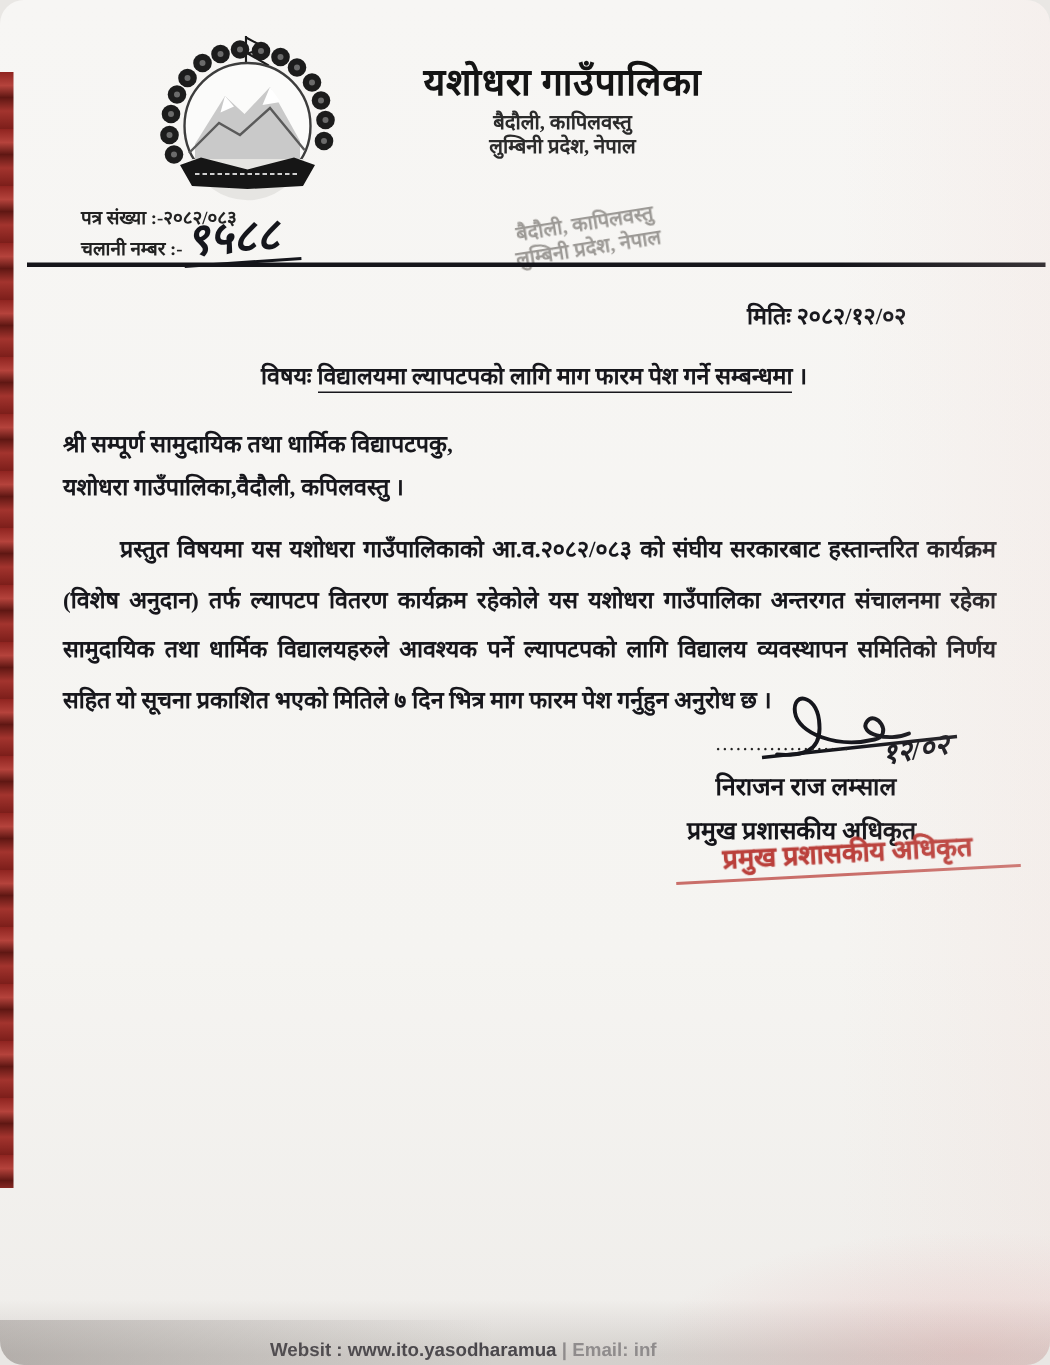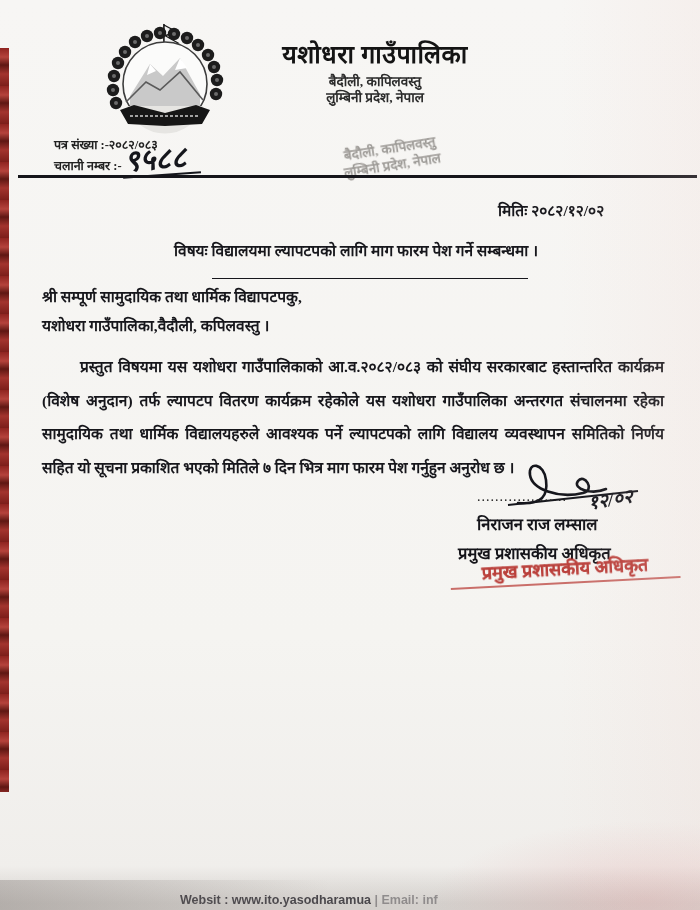--- a/index.html
+++ b/index.html
@@ -4,20 +4,21 @@
 <style>
   html,body{margin:0;padding:0;background:#e9e7e4;}
   #page{
     position:relative;
     width:700px;height:910px;
     margin:0 auto;
     overflow:hidden;
     background:linear-gradient(180deg,#f7f6f4 0%,#f5f4f1 70%,#efedea 100%);
     font-family:"Liberation Serif","DejaVu Serif",serif;
     color:#1d1d1d;
+    border-radius:16px;
   }
   
   .binding-strip{
     position:absolute;left:0;top:48px;width:9px;height:744px;
     background:repeating-linear-gradient(180deg,
       #8f2420 0px,#b5433c 9px,#5f1713 17px,#a3342e 26px,#7c1e1a 38px);
     filter:blur(.4px);
   }
   
   .bottom-shade{
@@ -57,21 +58,21 @@
     font-size:30px;font-weight:bold;font-style:italic;
     transform:rotate(-4deg);color:#15161c;
     border-bottom:2px solid #15161c;padding:0 14px 0 2px;line-height:30px;
   }
 
   .divider{position:absolute;left:18px;top:175px;width:679px;height:3px;background:#15151a;}
 
   .dateline{position:absolute;left:498px;top:199px;font-size:15.5px;font-weight:bold;color:#18181d;}
 
   .subject{position:absolute;left:174px;top:239px;font-size:15.5px;font-weight:bold;color:#17171c;}
-  .subject .u{border-bottom:1.6px solid #17171c;padding-bottom:19px;}
+  .subject .u{border-bottom:1.6px solid #17171c;padding-bottom:1px;}
 
   .addressee{position:absolute;left:42px;top:282px;font-size:15.5px;font-weight:bold;line-height:29px;color:#17171c;}
 
   .bodytext{
     position:absolute;left:42px;top:350px;width:622px;
     font-size:15.5px;font-weight:bold;line-height:33.5px;
     text-align:justify;text-indent:38px;color:#17171c;
   }
 
   .sig-svg{position:absolute;left:488px;top:455px;width:160px;height:58px;}

